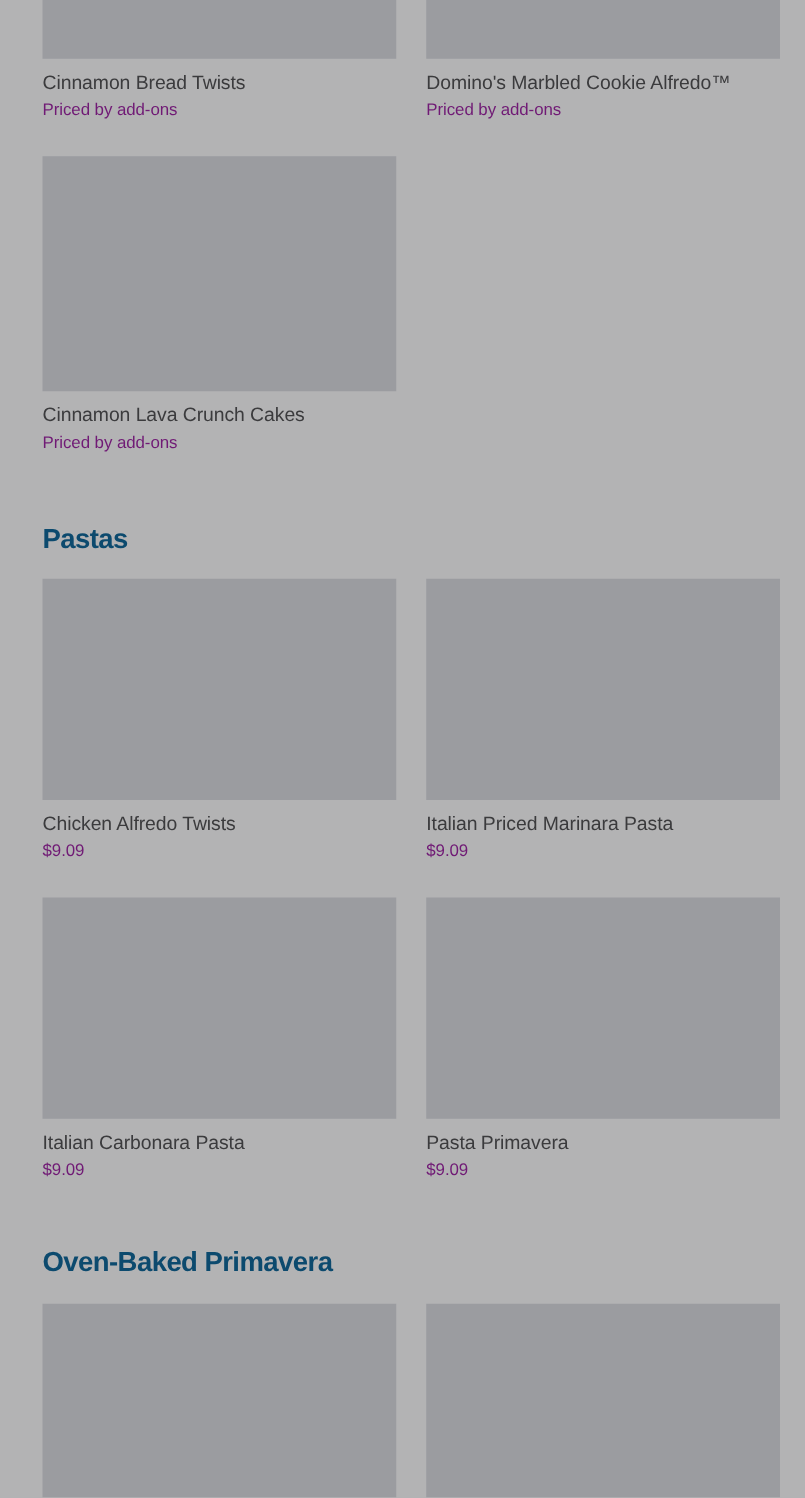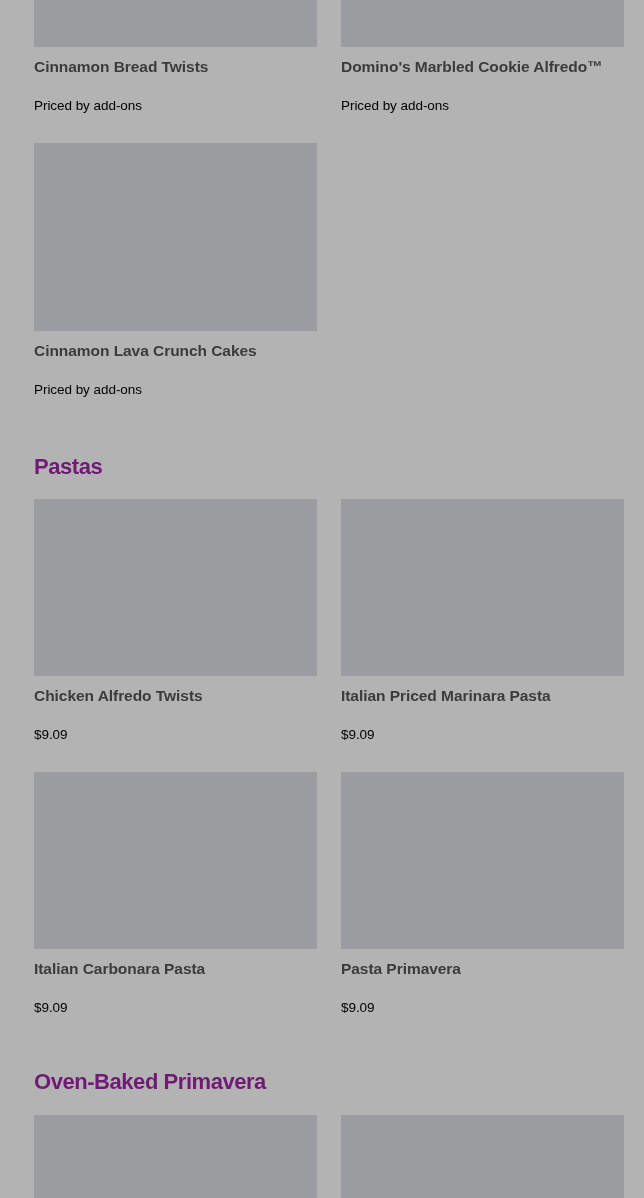--- a/index.html
+++ b/index.html
@@ -57,43 +57,43 @@
     background: #9b9ca0;
     display: block;
   }
   .thumb.tall {
     height: 188px;
   }
 
   .card-title {
     margin: 11px 0 0 0;
     font-size: 15.5px;
-    font-weight: 700;
+    font-weight: 400;
     color: #3b3b3d;
     line-height: 1.18;
     letter-spacing: -0.05px;
     white-space: nowrap;
   }
   .card-sub {
-    margin: 22px 0 0 0;
+    margin: 4px 0 0 0;
     font-size: 13.5px;
     font-weight: 400;
-    color: #000000;
+    color: #701a75;
     line-height: 1.15;
     letter-spacing: -0.05px;
     white-space: nowrap;
   }
 
   
   .section-heading {
     margin: 0;
     padding: 28px 0 20px 34px;
     font-size: 22px;
     font-weight: 700;
-    color: #701a75;
+    color: #0c4a6e;
     letter-spacing: -0.45px;
     line-height: 1.1;
   }
   .section-heading.tight {
     padding-top: 26px;
   }
 
   .section { display: block; }
 </style>
 </head>

